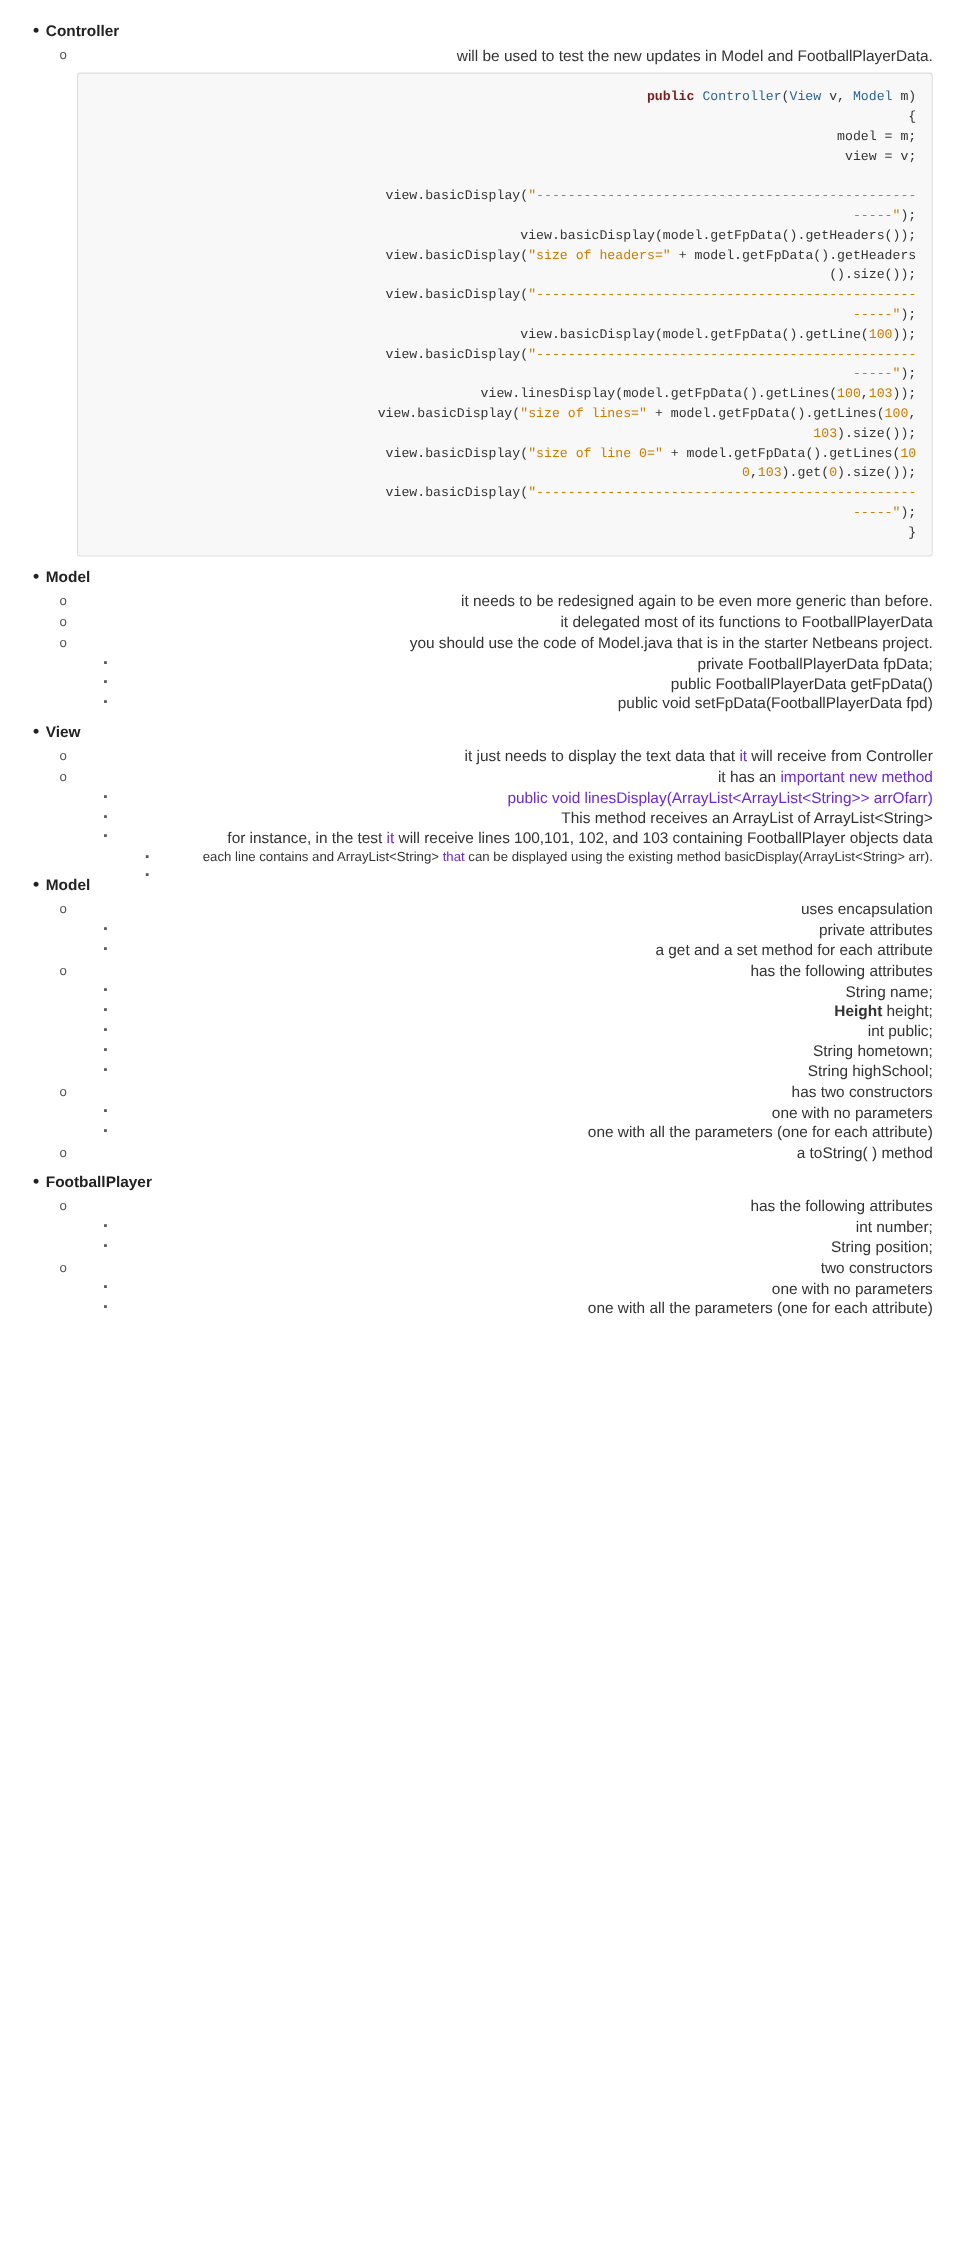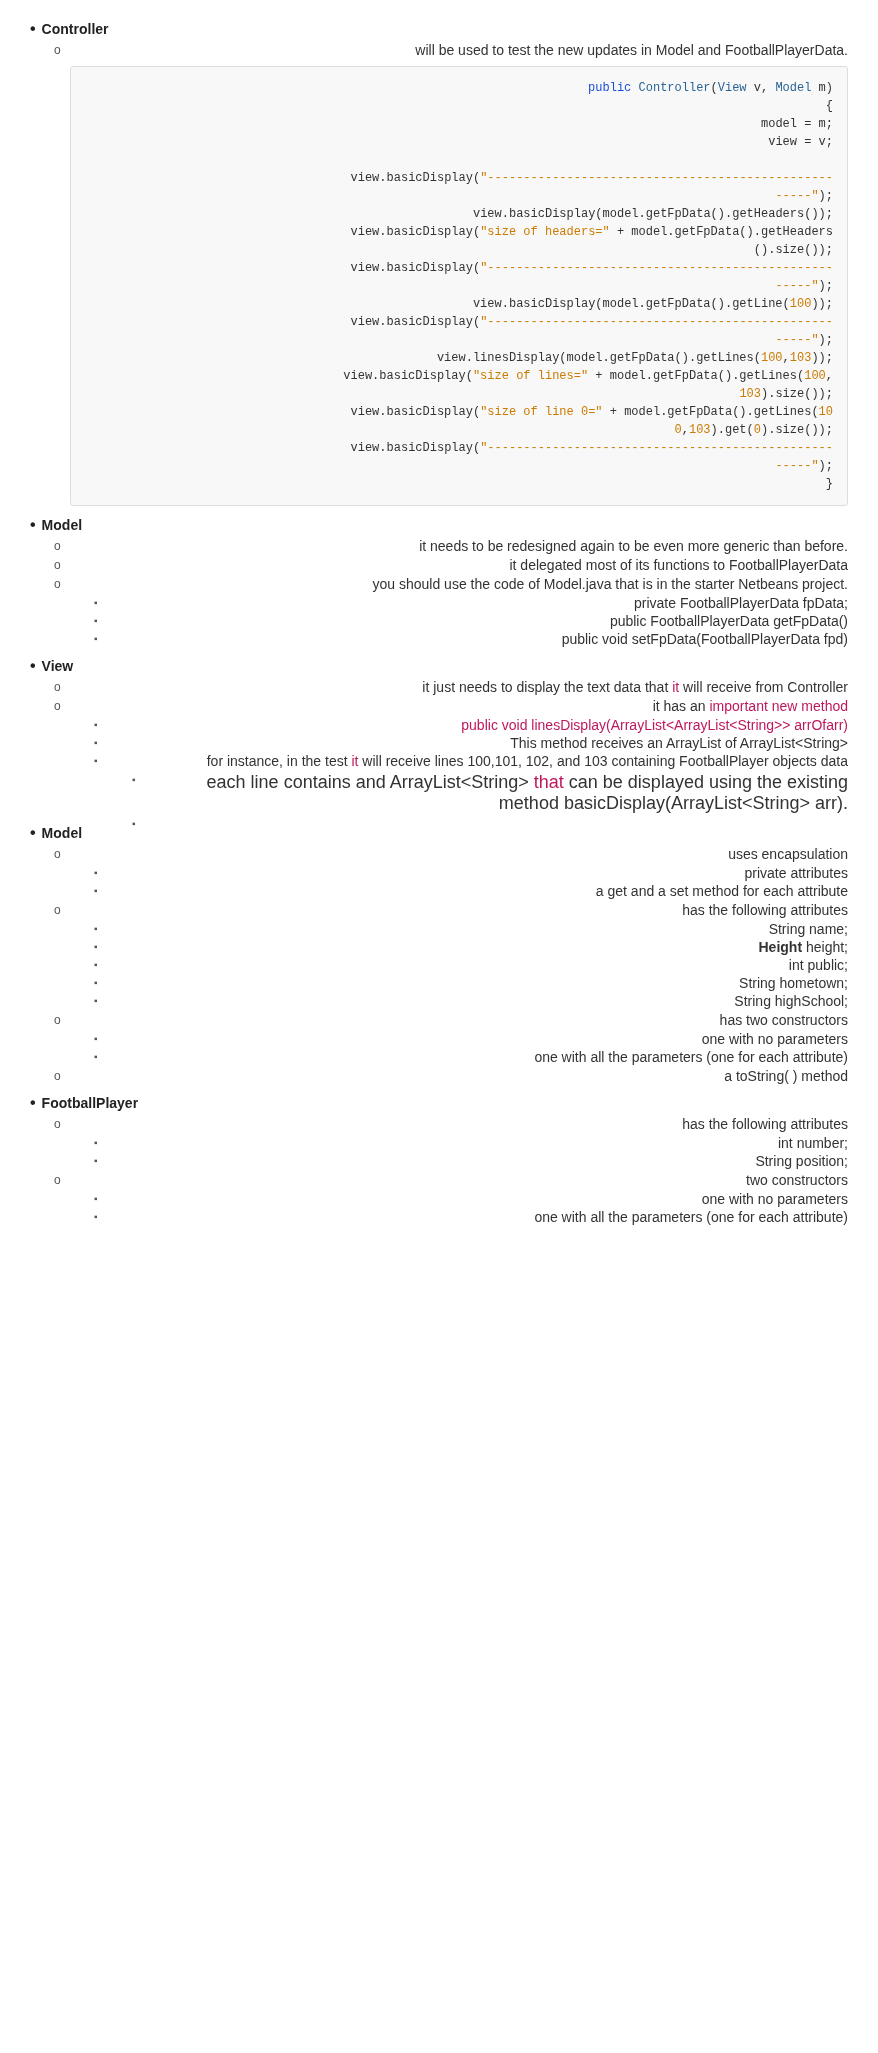--- a/index.html
+++ b/index.html
@@ -73,21 +73,21 @@
     }
     ul.level4 {
       list-style: none;
       padding-left: 24px;
       margin-top: 3px;
     }
     ul.level4 > li {
       margin-bottom: 2px;
       position: relative;
       padding-left: 14px;
-      font-size: 18px;
+      font-size: 12px;
       color: #333;
     }
     ul.level4 > li::before {
       content: "▪";
       position: absolute;
       left: 0;
       color: #555;
       font-size: 10px;
       top: 2px;
     }
@@ -97,24 +97,24 @@
       border-radius: 3px;
       padding: 12px 14px;
       margin: 8px 0 8px 0;
       font-family: 'Courier New', Courier, monospace;
       font-size: 12px;
       color: #333;
       white-space: pre;
       overflow-x: auto;
       line-height: 1.5;
     }
-    .kw { color: #1d4ed8; font-weight: normal; }
+    .kw { color: #7f1d1d; font-weight: bold; }
     .type-name { color: #2a6496; }
     .str { color: #cc7a00; }
-    .highlight-blue { color: #be185d; }
+    .highlight-blue { color: #6d28d9; }
   </style>
 </head>
 <body>
 
 <ul class="main-list">
 
   <li>
     <span class="bullet-label">Controller</span>
     <ul class="level2">
       <li>

